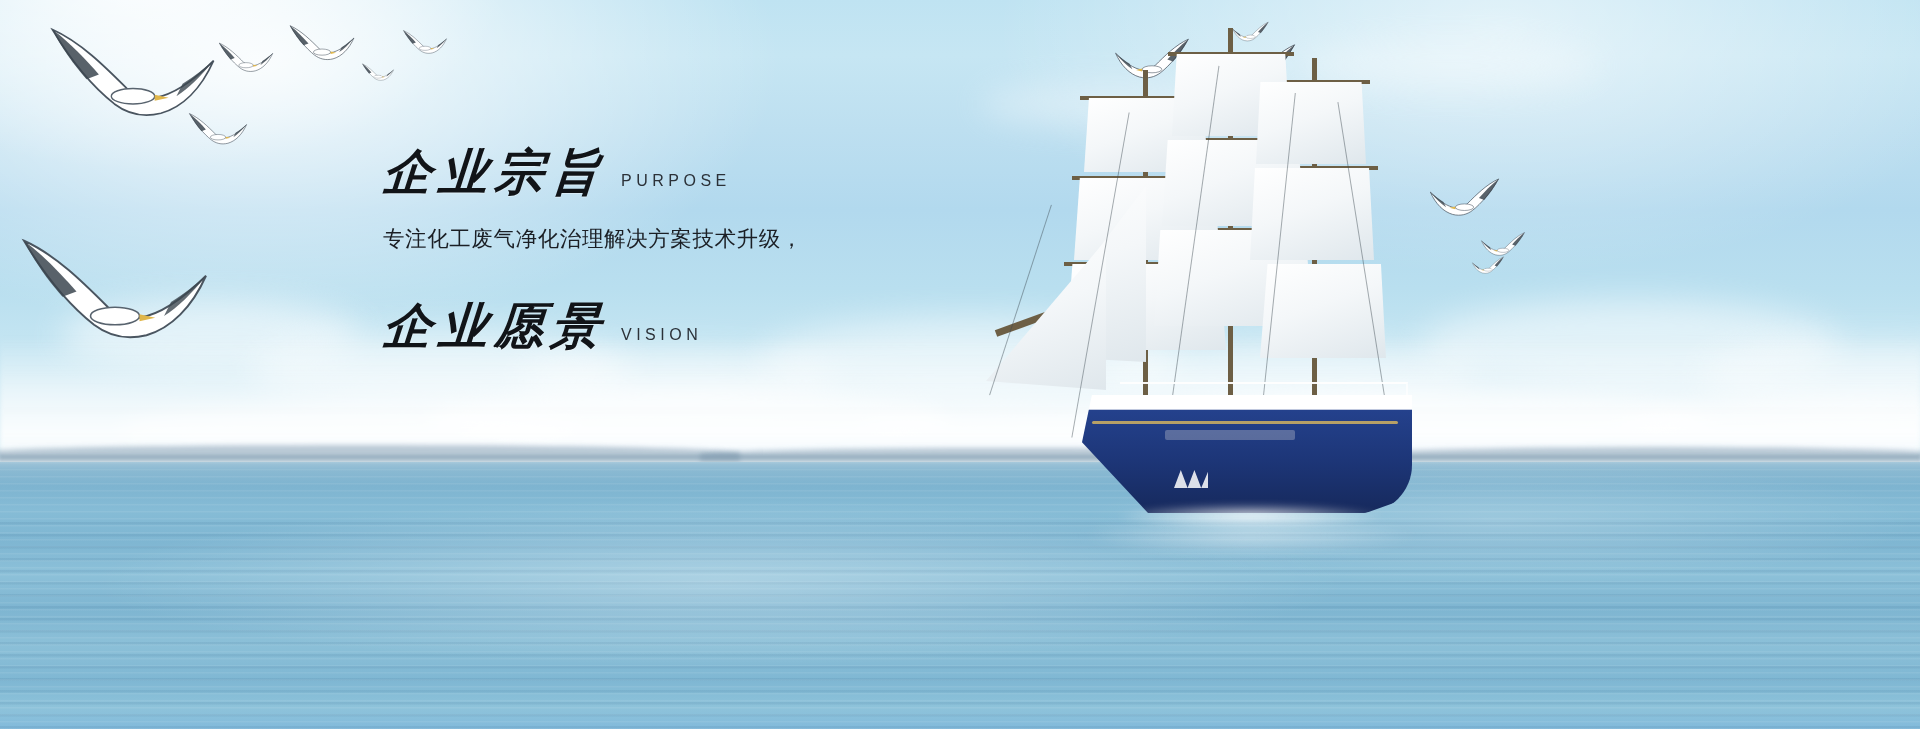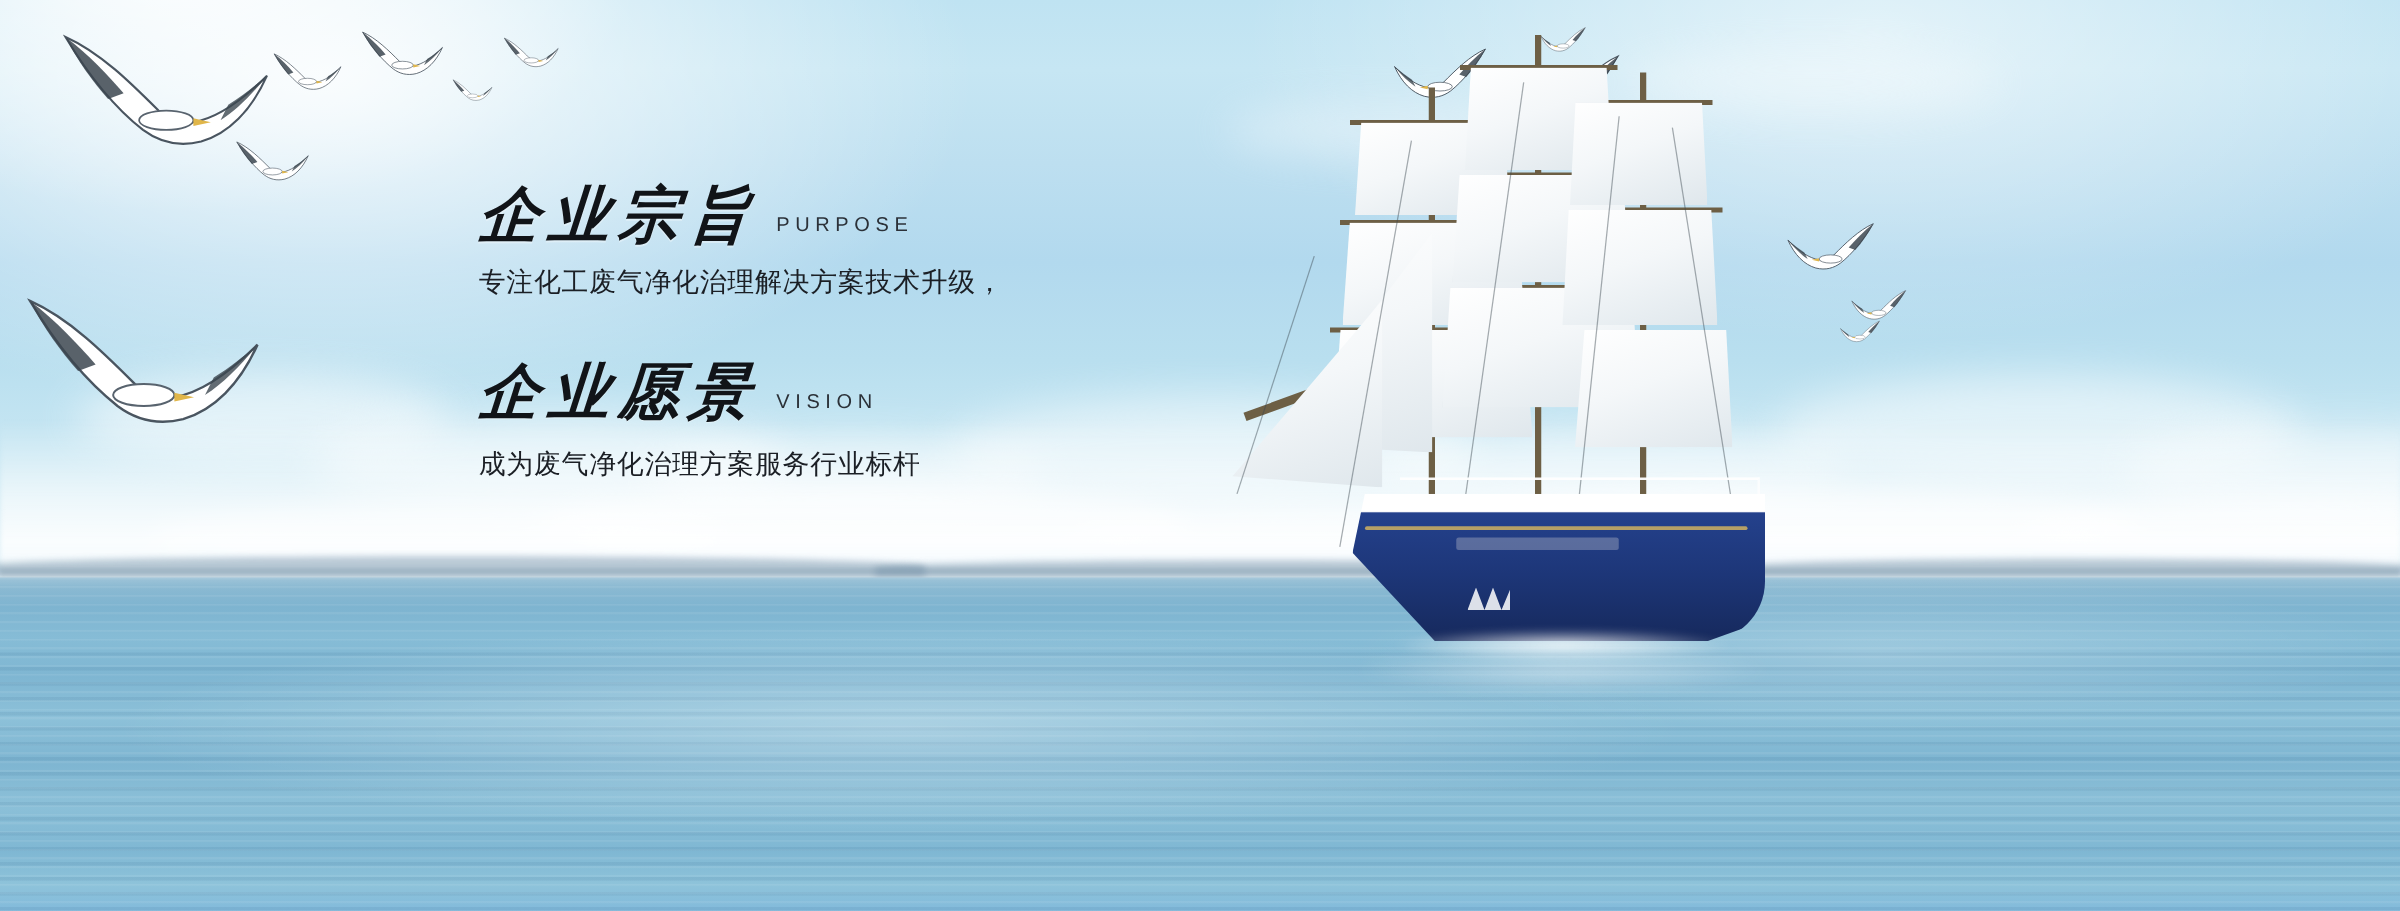--- a/index.html
+++ b/index.html
@@ -103,21 +103,21 @@
     font-weight:700;font-size:49px;line-height:1.0;color:#111418;
     letter-spacing:7px;font-style:italic;
     text-shadow:0 1px 0 rgba(255,255,255,.35);
     transform:skewX(-4deg);
   }
   .en-title{
     font-size:16px;letter-spacing:4.5px;color:#2b3138;font-weight:400;
     padding-bottom:7px;white-space:nowrap;
   }
   .body-text{
-    margin-top:13px;font-size:21.5px;line-height:33px;color:#1b1f25;
+    margin-top:26px;font-size:21.5px;line-height:33px;color:#1b1f25;
     letter-spacing:.6px;font-weight:500;
   }
   .block-2{margin-top:46px;}
   .block-2 .body-text{margin-top:17px;}
 </style>
 </head>
 <body>
 
 <div class="banner">
 
@@ -346,19 +346,16 @@
       <div class="body-text">
         <div>专注化工废气净化治理解决方案技术升级，</div>
       </div>
     </div>
 
     <div class="block block-2">
       <div class="headrow">
         <div class="cn-title">企业愿景</div>
         <div class="en-title">VISION</div>
       </div>
-      <div class="body-text">
-        <div>成为废气净化治理方案服务行业标杆</div>
-      </div>
     </div>
 
   </div>
 </div>
 
 </body></html>

